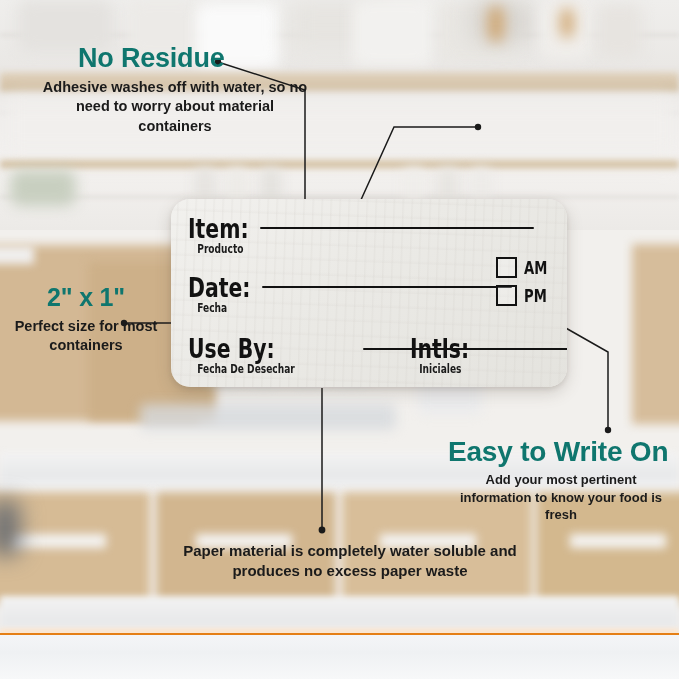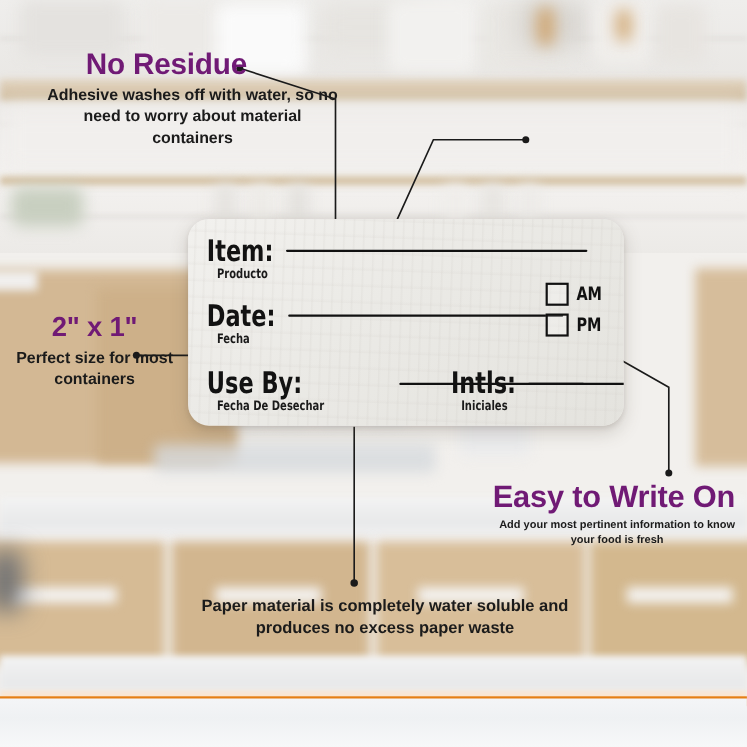--- a/index.html
+++ b/index.html
@@ -105,21 +105,21 @@
     width: 679px; height: 679px;
     pointer-events: none;
   }
 
   
   .callout {
     position: absolute;
   }
   .callout .c-title {
     font-weight: bold;
-    color: #701a75;
+    color: #0f766e;
     letter-spacing: -0.2px;
     line-height: 1.08;
     white-space: nowrap;
   }
   .callout .c-body {
     color: #1b1b1b;
     line-height: 1.33;
     font-weight: 600;
   }
 
@@ -130,21 +130,21 @@
   #callout-easy-remove { left: 470px; top: 113px; width: 209px; }
   #callout-easy-remove .c-title { font-size: 25px; text-align: center; }
   #callout-easy-remove .c-body { font-size: 14px; text-align: center; margin-top: 4px; }
 
   #callout-size { left: 4px; top: 284px; width: 164px; }
   #callout-size .c-title { font-size: 25px; text-align: center; }
   #callout-size .c-body { font-size: 14.5px; text-align: center; margin-top: 6px; }
 
   #callout-write-on { left: 448px; top: 437px; width: 226px; }
   #callout-write-on .c-title { font-size: 28px; text-align: left; }
-  #callout-write-on .c-body { font-size: 10px; text-align: center; margin-top: 4px; }
+  #callout-write-on .c-body { font-size: 13px; text-align: center; margin-top: 4px; }
 
   #callout-eco { left: 150px; top: 536px; width: 400px; }
   #callout-eco .c-title { font-size: 26px; text-align: center; }
   #callout-eco .c-body { font-size: 15px; text-align: center; margin-top: 5px; }
 
   
   #label-card {
     position: absolute;
     left: 171px;
     top: 199px;

